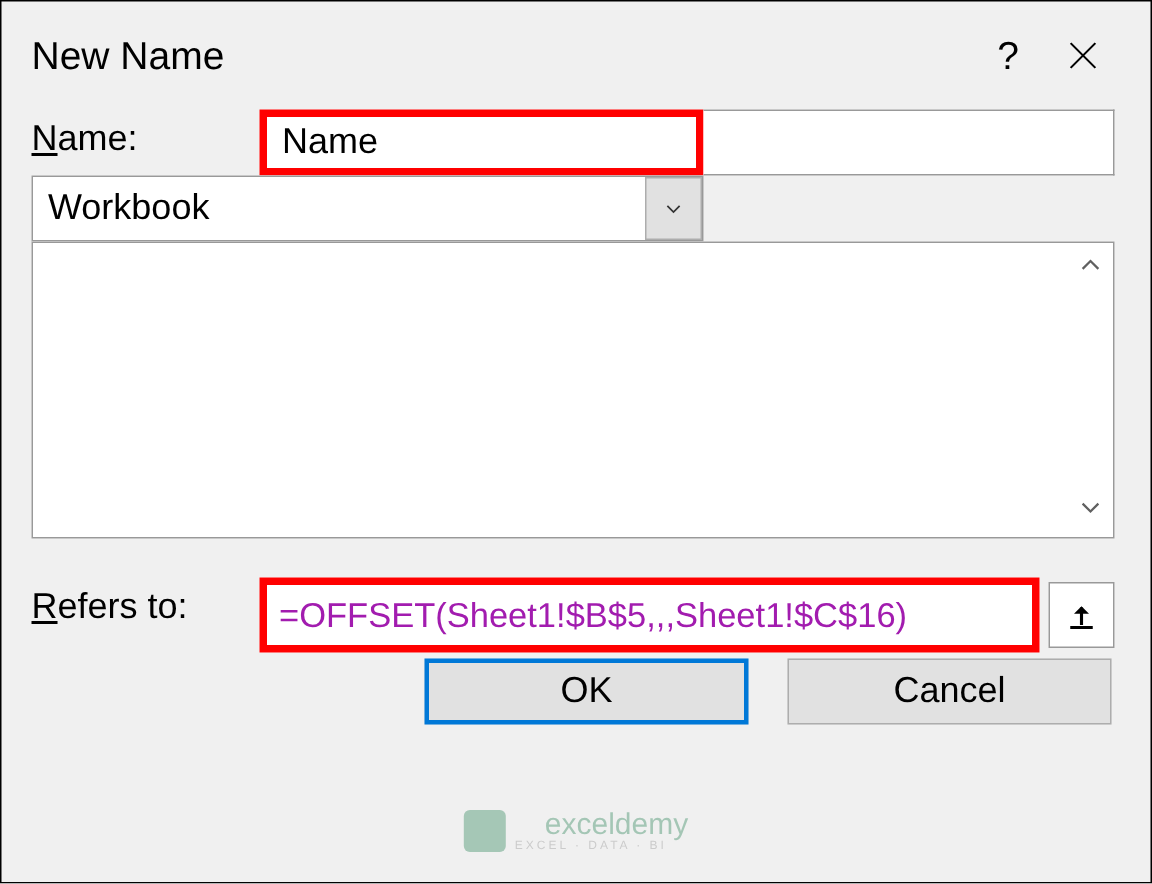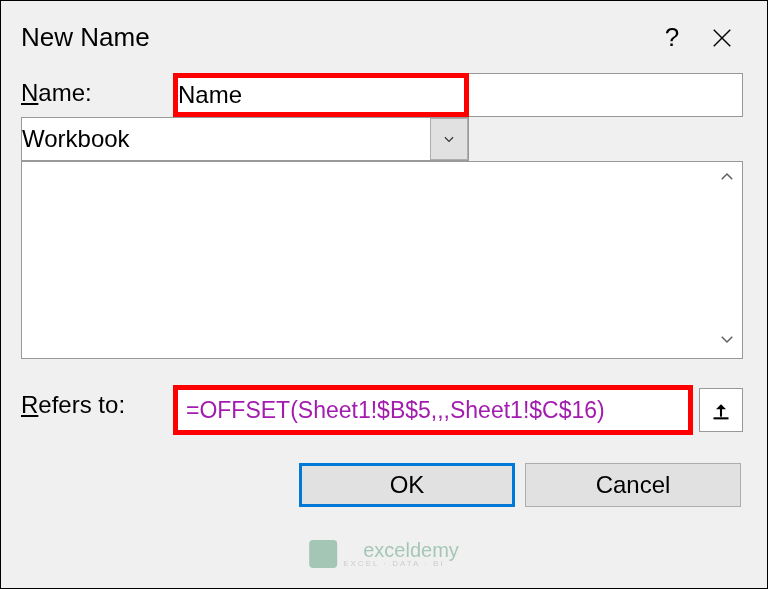--- a/index.html
+++ b/index.html
@@ -57,21 +57,21 @@
     .label .ul { text-decoration: underline; }
     .field {
       flex: 1;
     }
     .text-input {
       width: 100%;
       height: 44px;
       background: #fff;
       border: 1px solid #999;
       font-size: 24px;
-      padding: 4px 0;
+      padding: 4px 10px;
       color: #000;
       font-family: inherit;
     }
     .name-highlight {
       width: 296px;
       border: 5px solid #ff0000;
     }
     .name-wrap {
       display: flex;
       width: 100%;
@@ -145,22 +145,22 @@
       display: flex;
       align-items: center;
       justify-content: center;
       cursor: pointer;
       margin-top: 3px;
     }
     .collapse-btn svg { width: 20px; height: 20px; }
     .buttons {
       display: flex;
       justify-content: flex-end;
-      gap: 10px;
-      margin-top: 28px;
+      gap: 26px;
+      margin-top: 4px;
       padding-right: 2px;
     }
     .btn {
       width: 216px;
       height: 44px;
       font-size: 24px;
       display: flex;
       align-items: center;
       justify-content: center;
       cursor: pointer;

